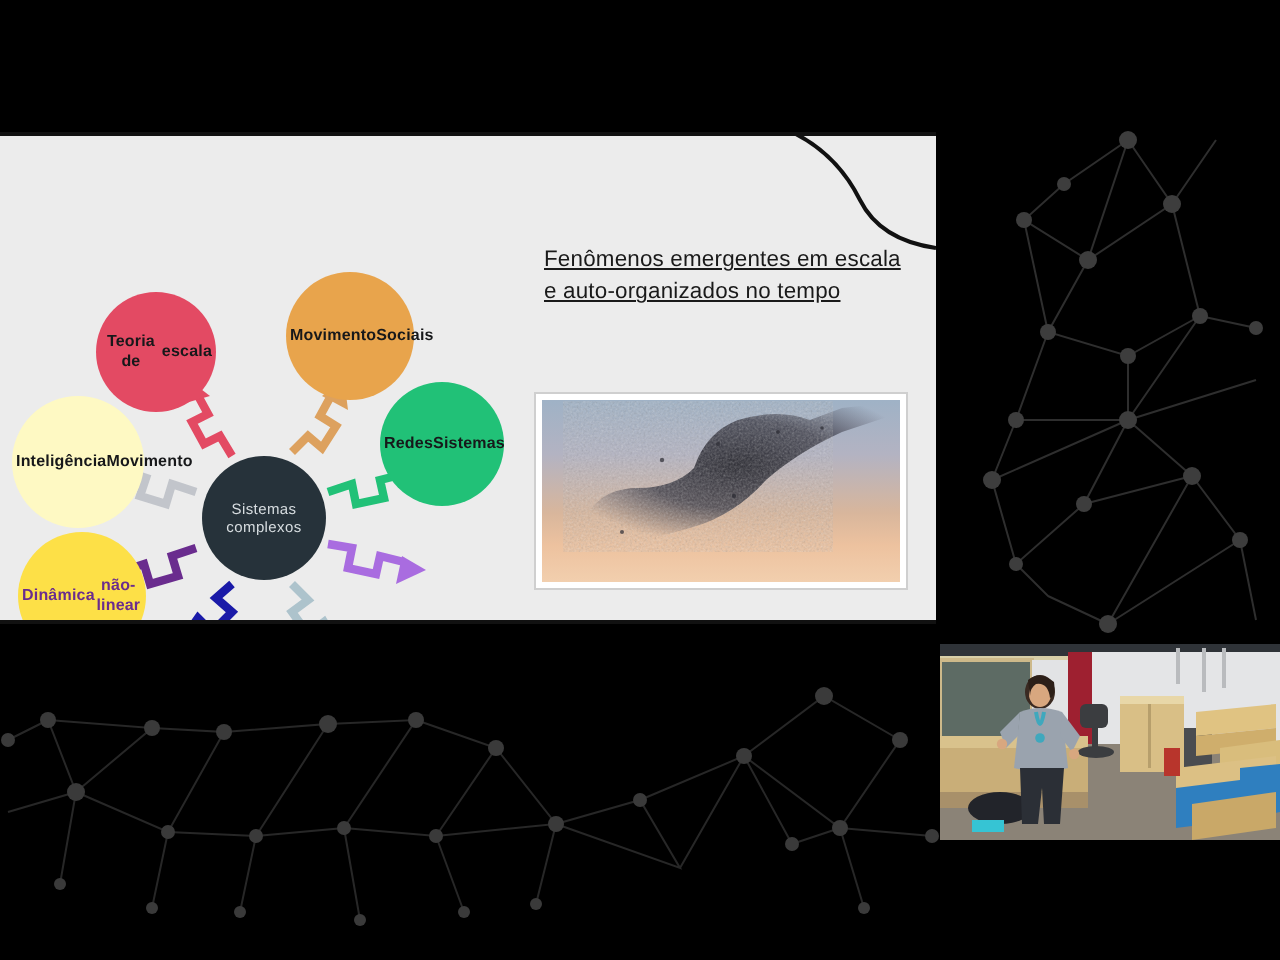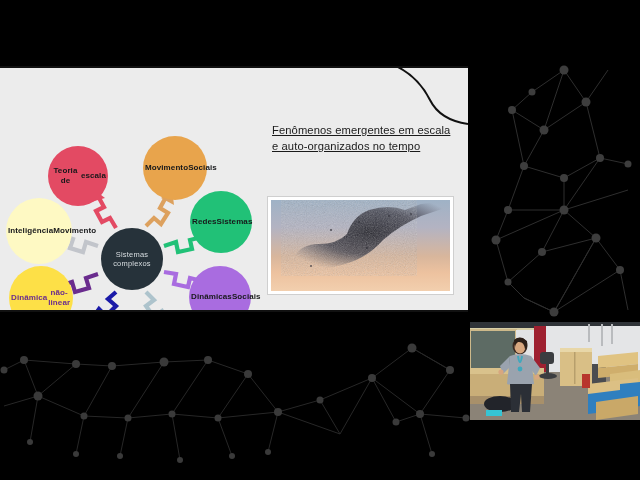--- a/index.html
+++ b/index.html
@@ -161,24 +161,20 @@
       <div class="node" style="left:143px;top:68px;width:64px;height:64px;background:#e8a44c">
         <span>Movimento</span>
         <span>Sociais</span>
       </div>
 
       <div class="node" style="left:190px;top:123px;width:62px;height:62px;background:#21c177">
         <span>Redes</span>
         <span>Sistemas</span>
       </div>
 
-      <div class="node" style="left:189px;top:198px;width:62px;height:62px;background:#a96ce0">
-        <span>Dinâmicas</span>
-        <span>Sociais</span>
-      </div>
 
       <div class="node" style="left:9px;top:198px;width:64px;height:64px;background:#fde047;color:#6a2c8e">
         <span>Dinâmica</span>
         <span>não-linear</span>
       </div>
 
       <div class="node" style="left:6px;top:130px;width:66px;height:66px;background:#fef9c3">
         <span>Inteligência</span>
         <span>Movimento</span>
       </div>

